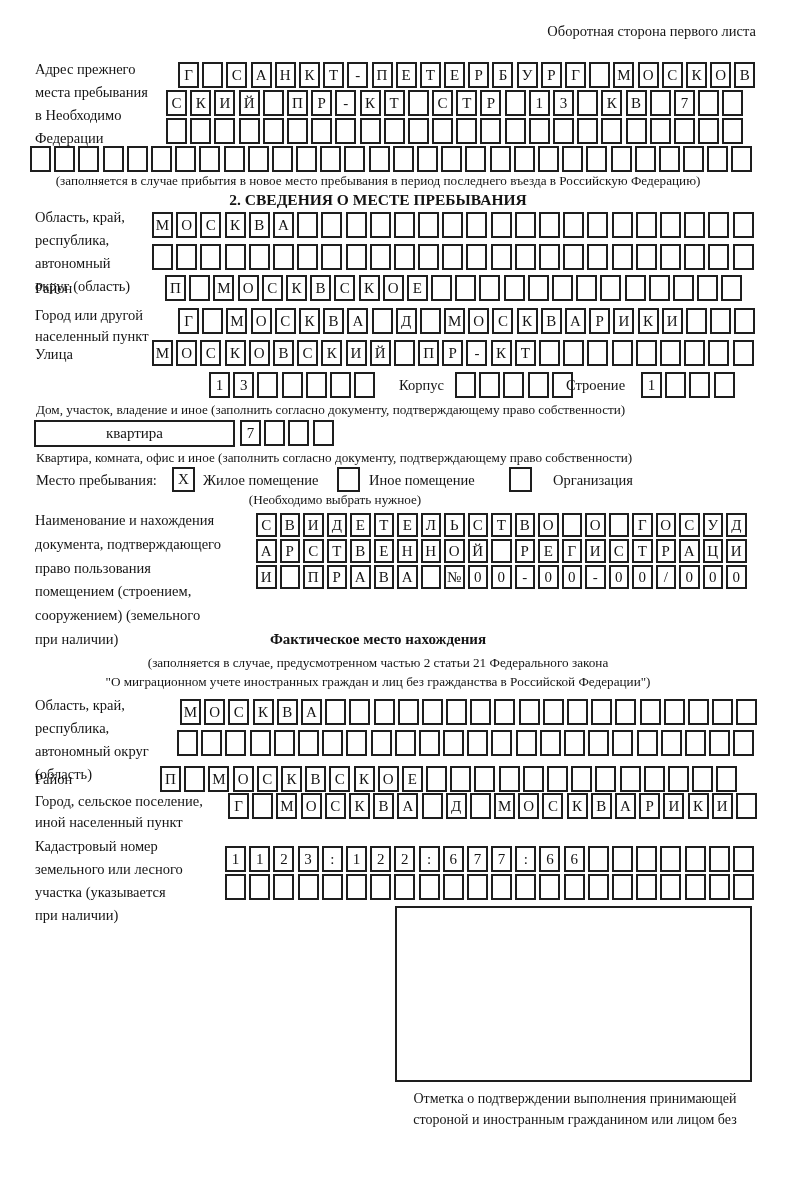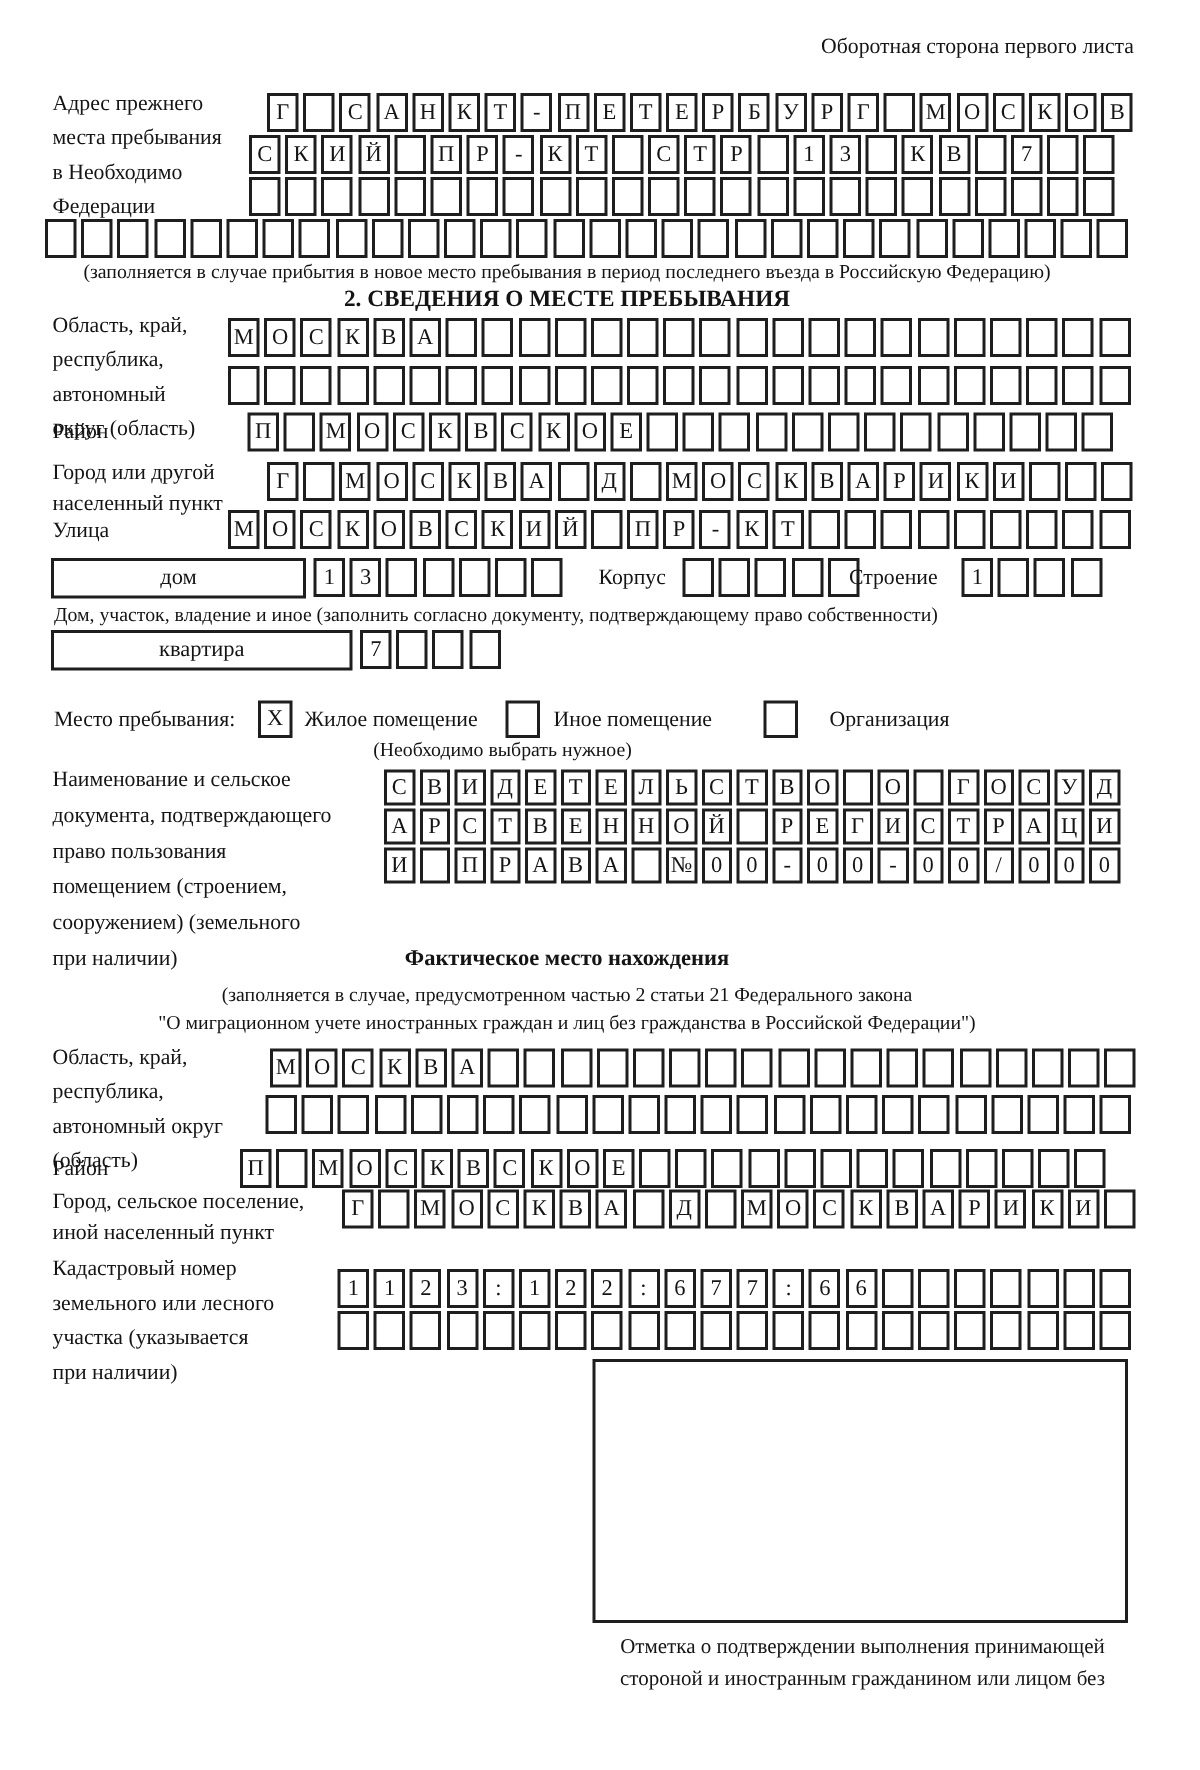--- a/index.html
+++ b/index.html
@@ -304,21 +304,20 @@
       <span class="cell" style="width: 21px; height: 26px;"></span>
       <span class="cell" style="width: 21px; height: 26px;"></span>
       <span class="cell" style="width: 21px; height: 26px;"></span>
       <span class="cell" style="width: 21px; height: 26px;"></span>
       <span class="cell" style="width: 21px; height: 26px;"></span>
       <span class="cell" style="width: 21px; height: 26px;"></span>
       <span class="cell" style="width: 21px; height: 26px;"></span>
       <span class="cell" style="width: 21px; height: 26px;"></span>
     </div>
 
-  <div class="abs widebox" style="left:34px;top:372px;width:170px;height:27px;">дом</div>
   <div class="boxrow" style="left: 209px; top: 372px; gap: 3.2px;">
       <span class="cell" style="width: 21px; height: 26px;">1</span>
       <span class="cell" style="width: 21px; height: 26px;">3</span>
       <span class="cell" style="width: 21px; height: 26px;"></span>
       <span class="cell" style="width: 21px; height: 26px;"></span>
       <span class="cell" style="width: 21px; height: 26px;"></span>
       <span class="cell" style="width: 21px; height: 26px;"></span>
       <span class="cell" style="width: 21px; height: 26px;"></span>
     </div>
   <div class="abs lbl" style="left:399px;top:374px;">Корпус</div>
@@ -338,32 +337,33 @@
     </div>
   <div class="abs caption" style="left:36px;top:402px;">Дом, участок, владение и иное (заполнить согласно документу, подтверждающему право собственности)</div>
 
   <div class="abs widebox" style="left:34px;top:420px;width:201px;height:27px;">квартира</div>
   <div class="boxrow" style="left: 240px; top: 420px; gap: 3.2px;">
       <span class="cell" style="width: 21px; height: 26px;">7</span>
       <span class="cell" style="width: 21px; height: 26px;"></span>
       <span class="cell" style="width: 21px; height: 26px;"></span>
       <span class="cell" style="width: 21px; height: 26px;"></span>
     </div>
+  <div class="abs caption" style="left:36px;top:450px;">Квартира, комната, офис и иное (заполнить согласно документу, подтверждающему право собственности)</div>
 
   <div class="abs lbl" style="left:36px;top:469px;">Место пребывания:</div>
   <div class="abs cbox" style="left:172px;top:467px;">X</div>
   <div class="abs lbl" style="left:203px;top:469px;">Жилое помещение</div>
   <div class="abs cbox" style="left:337px;top:467px;"></div>
   <div class="abs lbl" style="left:369px;top:469px;">Иное помещение</div>
   <div class="abs cbox" style="left:509px;top:467px;"></div>
   <div class="abs lbl" style="left:553px;top:469px;">Организация</div>
   <div class="abs caption" style="left:120px;top:492px;width:430px;text-align:center;">(Необходимо выбрать нужное)</div>
 
   <div class="abs" style="left:35px;top:509px;font-size:14.5px;line-height:23.8px;">
-      <div>Наименование и сельское</div>
+      <div>Наименование и нахождения</div>
       <div>документа, подтверждающего</div>
       <div>право пользования</div>
       <div>помещением (строением,</div>
       <div>сооружением) (земельного</div>
       <div>при наличии)</div>
     </div>
   <div class="boxrow" style="left: 256px; top: 513px; gap: 3px;">
       <span class="cell" style="width: 20.5px; height: 24px;">С</span>
       <span class="cell" style="width: 20.5px; height: 24px;">В</span>
       <span class="cell" style="width: 20.5px; height: 24px;">И</span>

